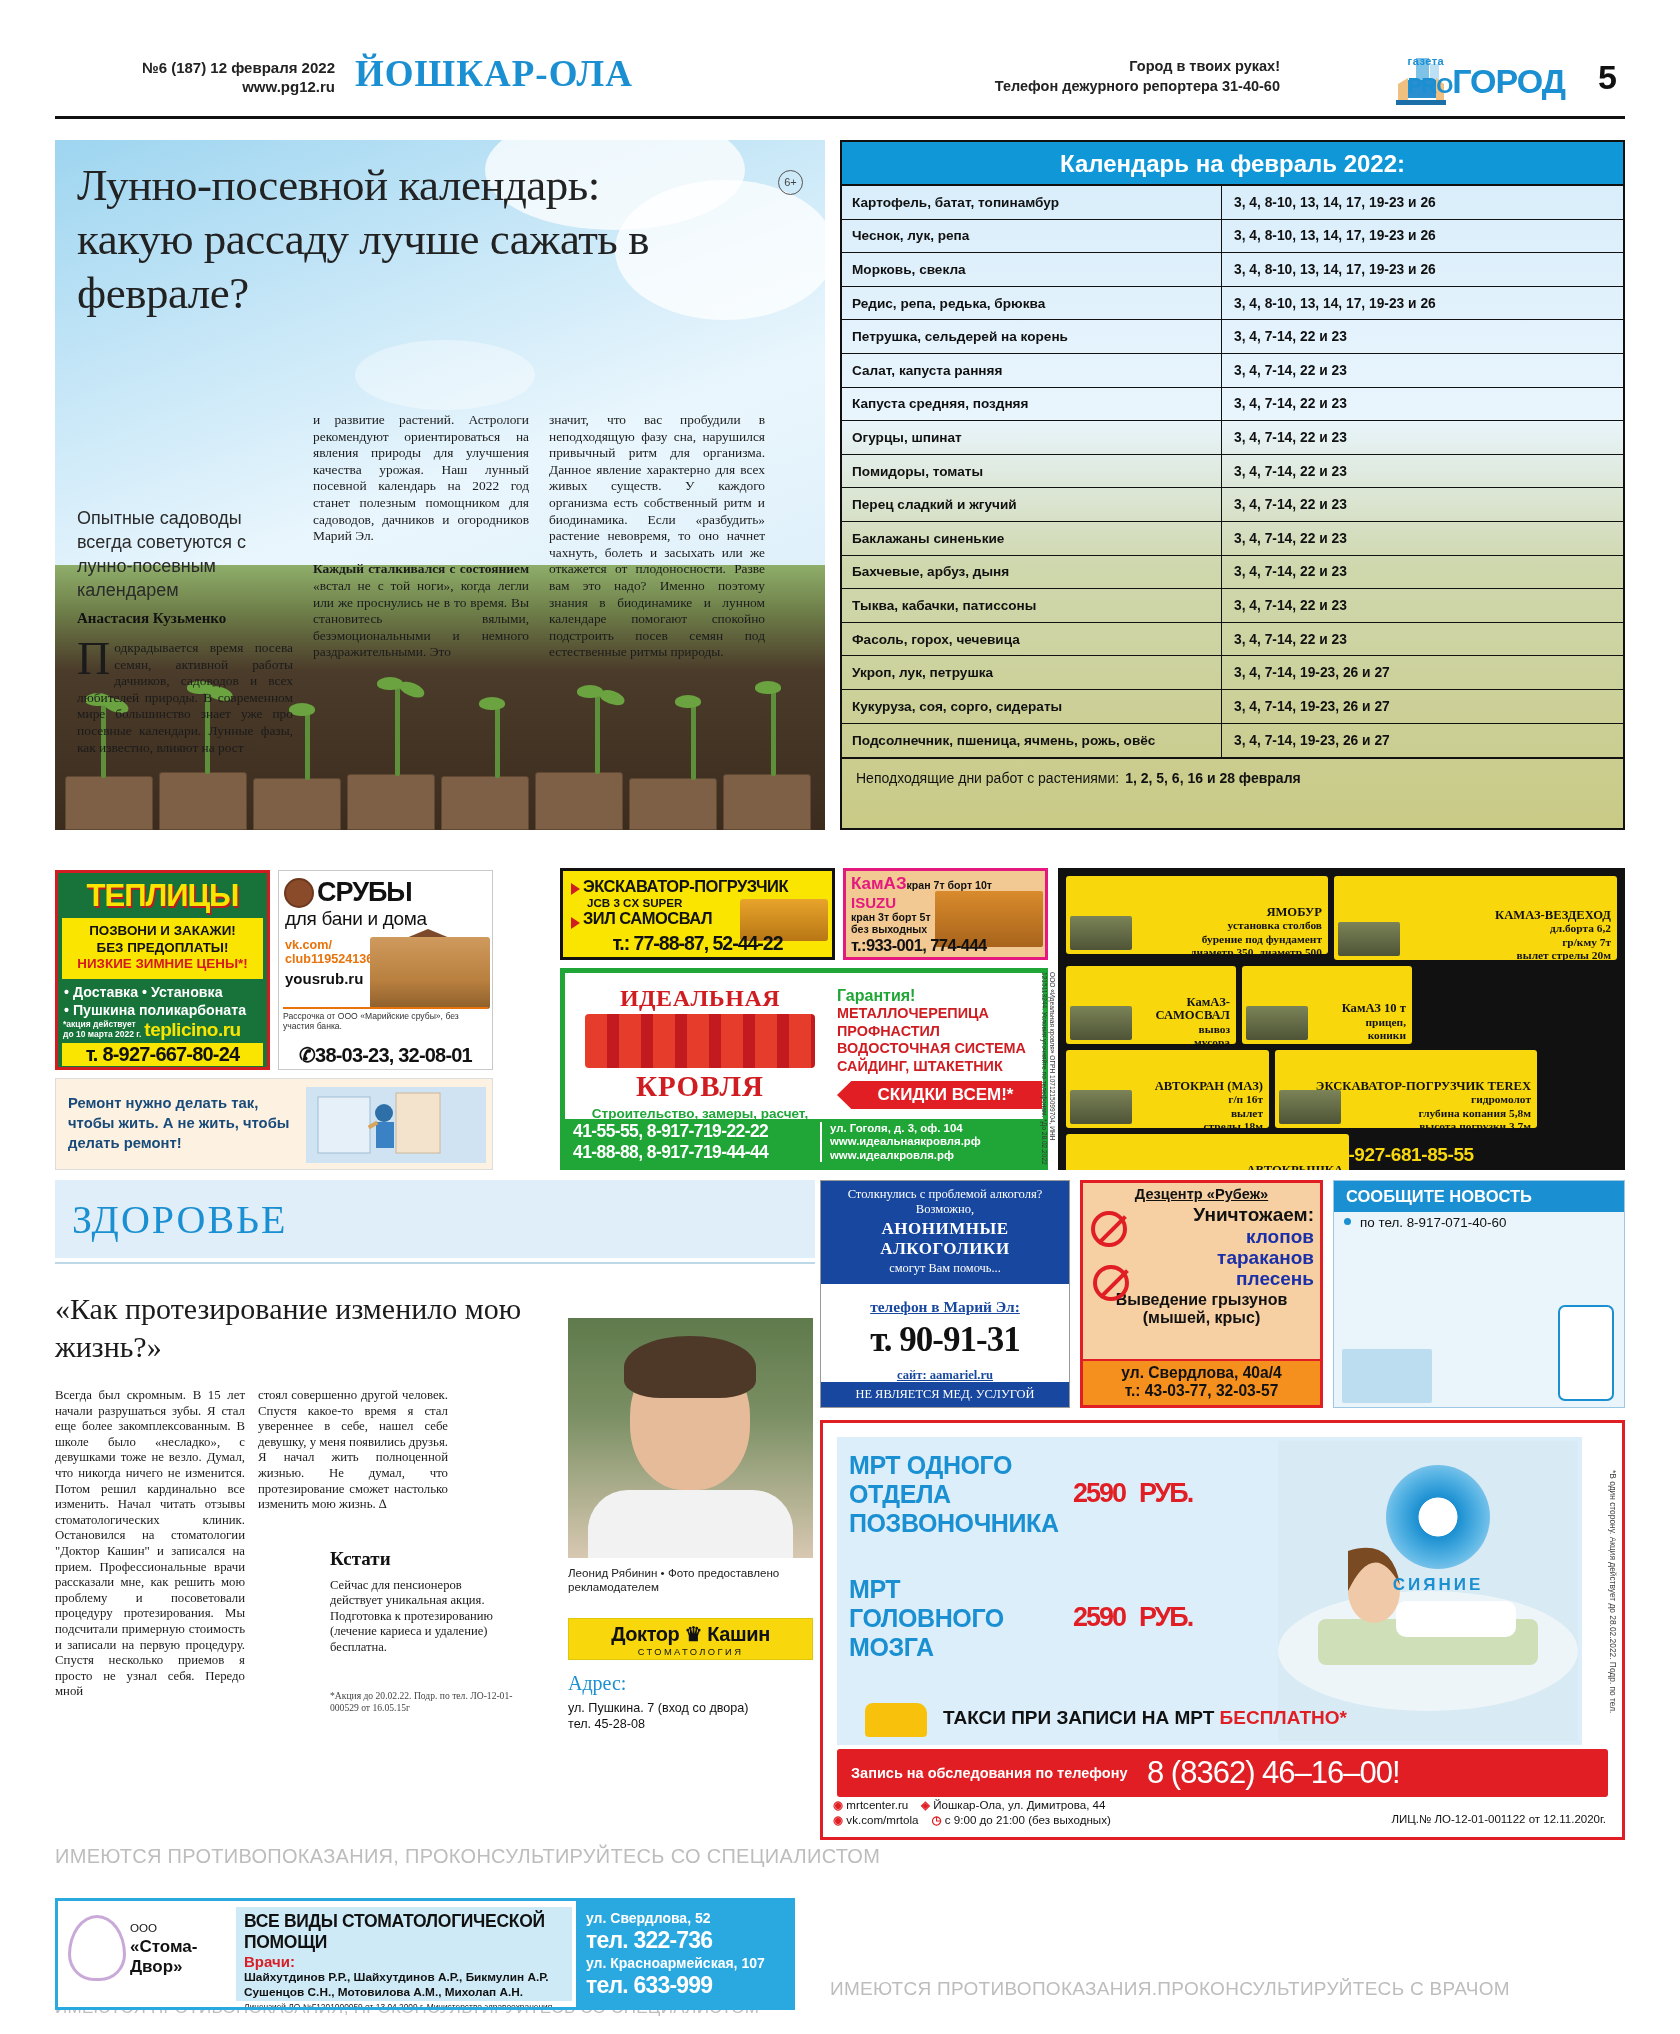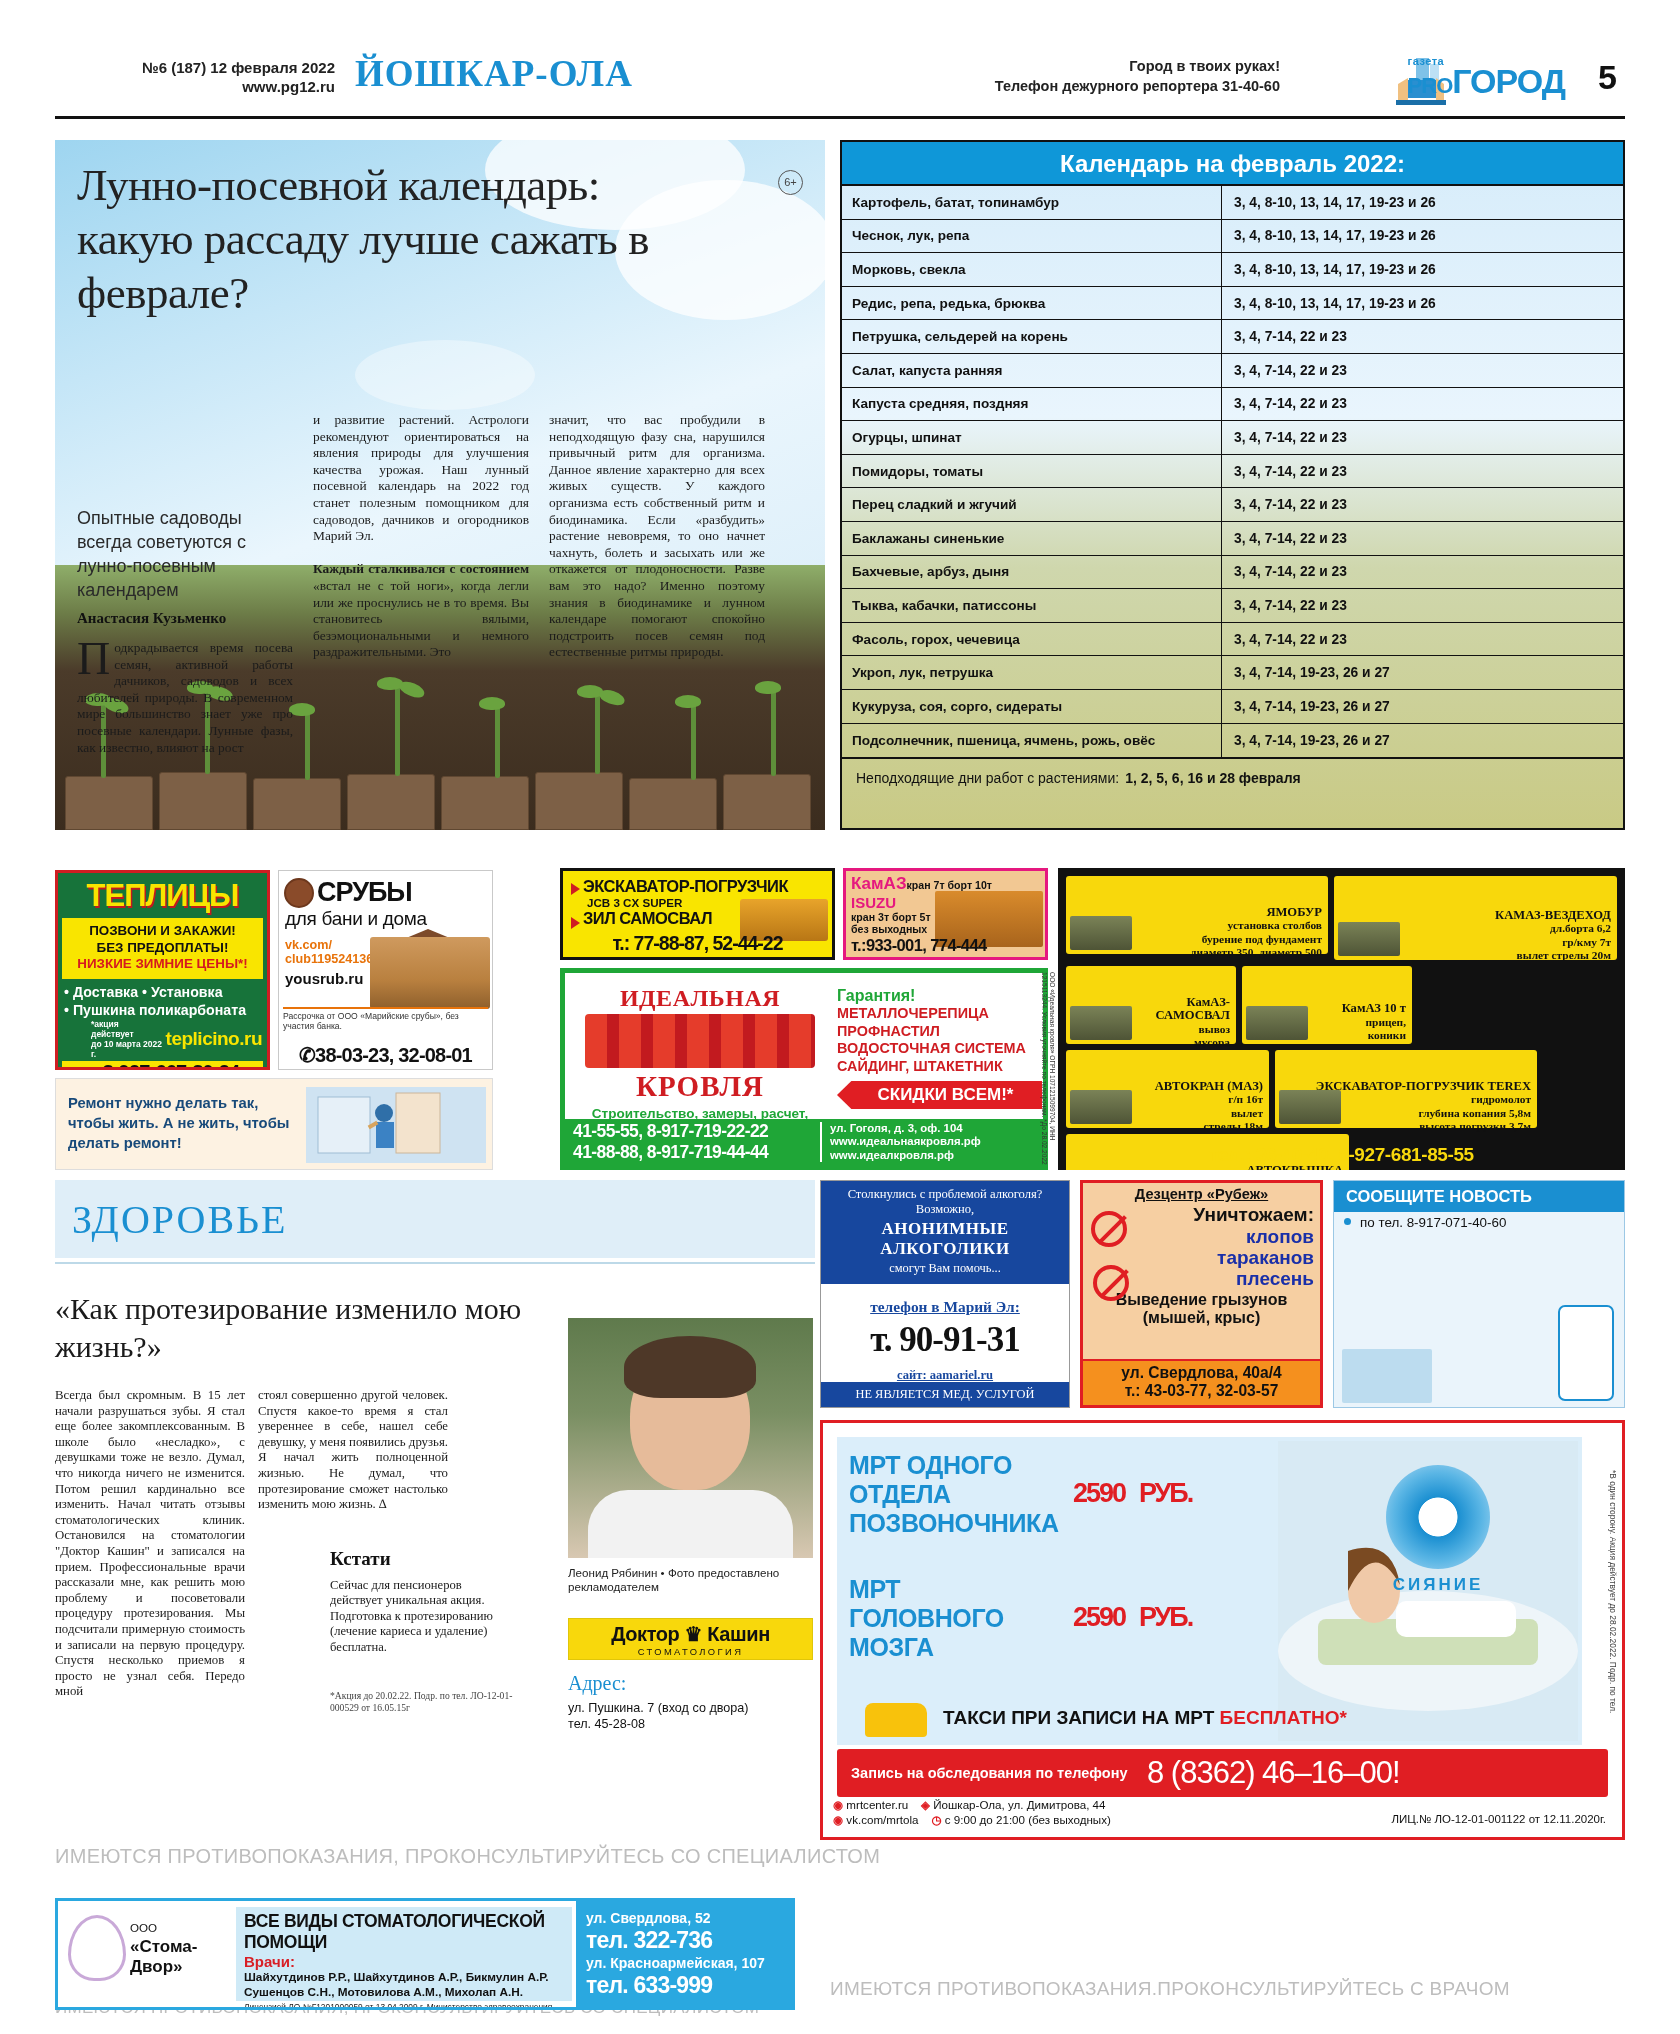--- a/index.html
+++ b/index.html
@@ -80,21 +80,21 @@
   .ad { position:absolute; overflow:hidden; }
 
   .ad-teplicy { left:55px; top:870px; width:215px; height:200px; background:#17733a;
     border:3px solid #cf1d22; }
   .tp-title { margin-top:5px; text-align:center; font-size:31px; font-weight:bold; color:#f9e500;
     letter-spacing:-1px; text-shadow:1.5px 1.5px 0 #c21a1f; }
   .tp-yellow { margin:4px 4px 0; background:#f9e500; padding:5px 4px 6px; text-align:center; }
   .tp-yellow div { font-size:13.4px; font-weight:bold; color:#111; line-height:16.5px; }
   .tp-yellow .red { color:#d51a1f; font-size:13.4px; }
   .tp-list { color:#fff; font-size:14.2px; font-weight:bold; line-height:18px; padding:4px 6px 0; }
-  .tp-bottom { display:flex; align-items:center; padding:0 5px;margin-left:28px; }
+  .tp-bottom { display:flex; align-items:flex-start; padding:0 5px; }
   .tp-small { font-size:8.5px; color:#fff; line-height:10px; font-weight:bold; }
   .tp-site { font-size:19px; font-weight:bold; color:#f9e500; letter-spacing:-.5px; margin-left:3px; }
   .tp-phone { background:#f9e500; color:#111; font-size:20px; font-weight:bold;
     text-align:center; margin:2px 4px 0; letter-spacing:-.8px; }
 
   .ad-sruby { left:278px; top:870px; width:215px; height:200px; background:#fff; border:1px solid #c9c9c9; }
   .sr-top { display:flex; align-items:center; padding:6px 4px 0 5px; }
   .sr-seal { width:30px; height:30px; border-radius:50%; background:#8a4b2a; flex:0 0 30px;
     border:2px solid #6d381d; }
   .sr-t1 { font-size:27px; font-weight:bold; color:#111; letter-spacing:-1px; margin-left:3px; }

